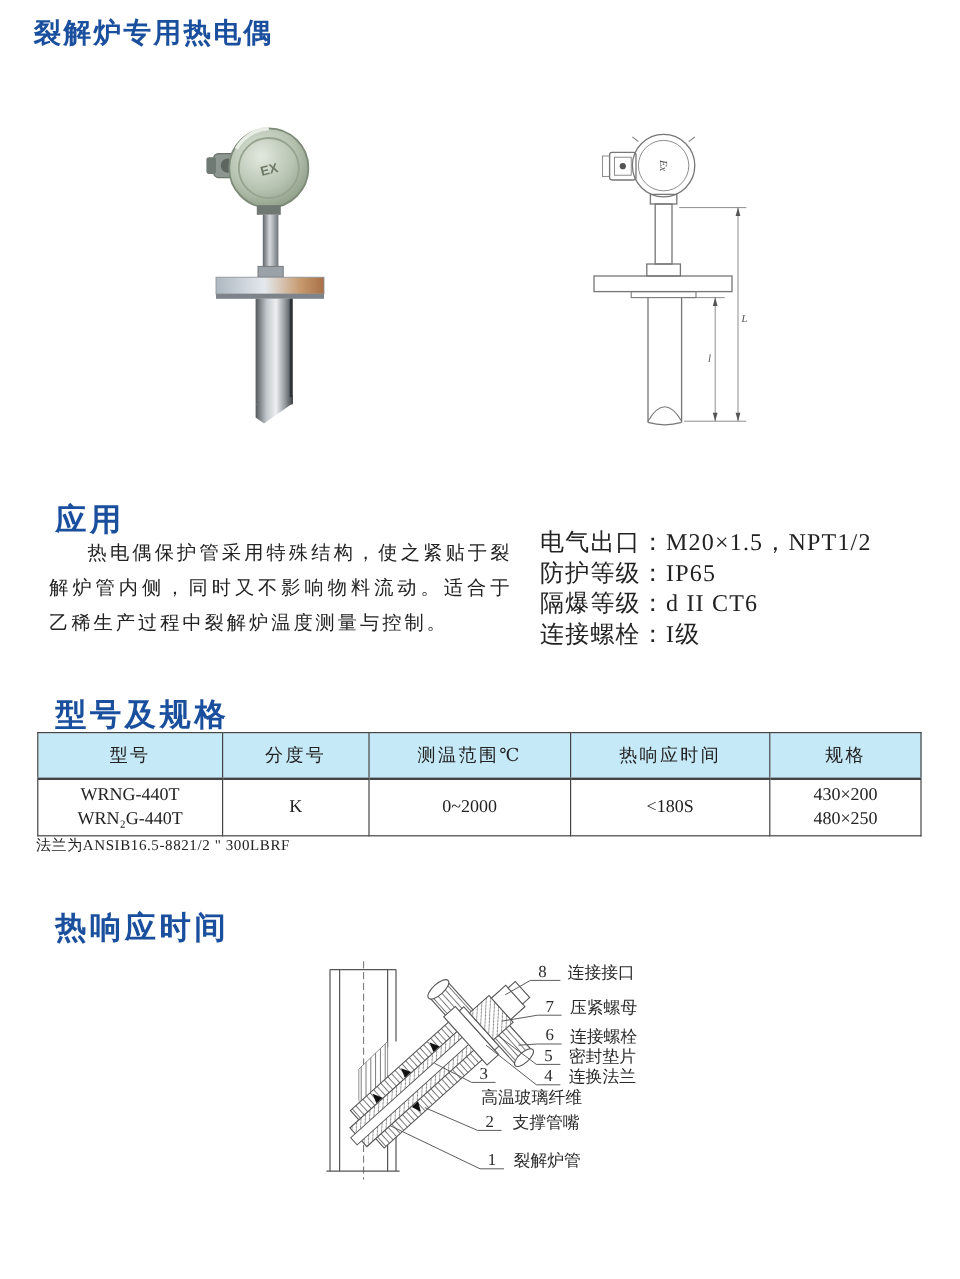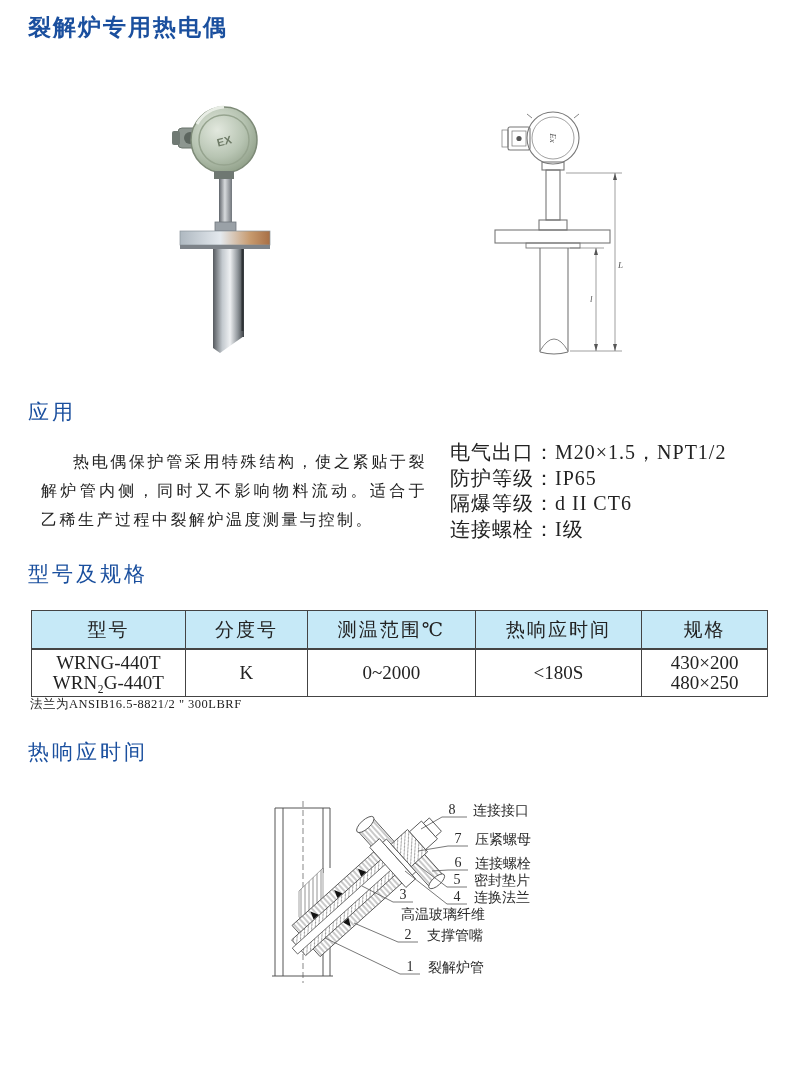--- a/index.html
+++ b/index.html
@@ -13,40 +13,40 @@
   .page{
     position:relative;width:800px;height:1066px;background:#fff;overflow:hidden;
     font-family:"Liberation Serif","DejaVu Serif",serif;color:var(--ink);padding-left:16px;
   }
   .title{
     position:absolute;left:28px;top:12px;margin:0;
     font-family:"Liberation Sans","DejaVu Sans",sans-serif;
     font-size:23px;font-weight:bold;color:var(--accent);letter-spacing:2px;
   }
   .h2{
-    position:absolute;margin:0;
+    position:absolute;margin:18px;
     font-family:"Liberation Sans","DejaVu Sans",sans-serif;
-    font-size:21px;font-weight:normal;color:var(--accent);letter-spacing:3px;
+    font-size:26px;font-weight:bold;color:var(--accent);letter-spacing:3px;
   }
   .h2-app{left:28px;top:398px;}
   .h2-params{left:428px;top:398px;}
   .h2-spec{left:28px;top:560px;}
   .h2-install{left:28px;top:738px;}
   .app-text{
     position:absolute;left:28px;top:434px;width:386px;margin:13px;
     font-size:16px;line-height:29px;letter-spacing:2.5px;
     text-align:justify;text-indent:2em;color:#222;
   }
   .params{
     position:absolute;left:450px;top:440px;font-size:20px;line-height:25.5px;
     letter-spacing:1px;color:#222;
   }
   .spec-table{
     position:absolute;left:31px;top:610px;width:737px;border-collapse:collapse;
-    font-size:19px;color:#222;table-layout:fixed;
+    font-size:15px;color:#222;table-layout:fixed;
   }
   .spec-table th{
     background:var(--thead);border:1px solid var(--line);border-bottom:2px solid var(--line);
     height:35px;font-weight:normal;letter-spacing:2px;text-align:center;
   }
   .spec-table td{
     border:1px solid var(--line);height:44px;text-align:center;vertical-align:middle;
     line-height:20px;
   }
   .footnote{

